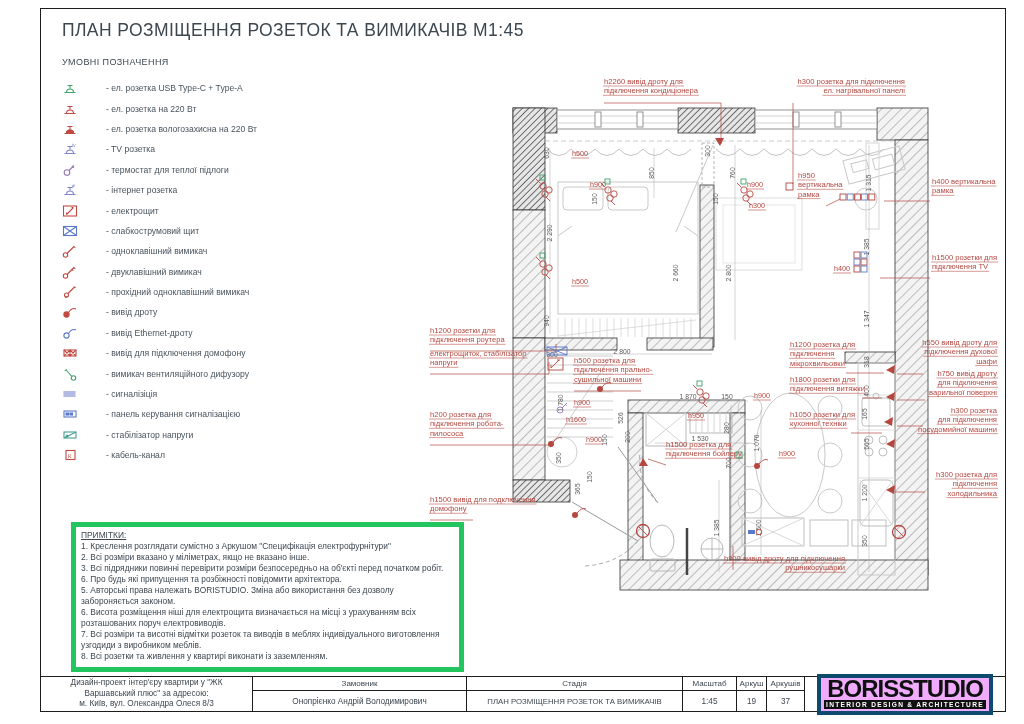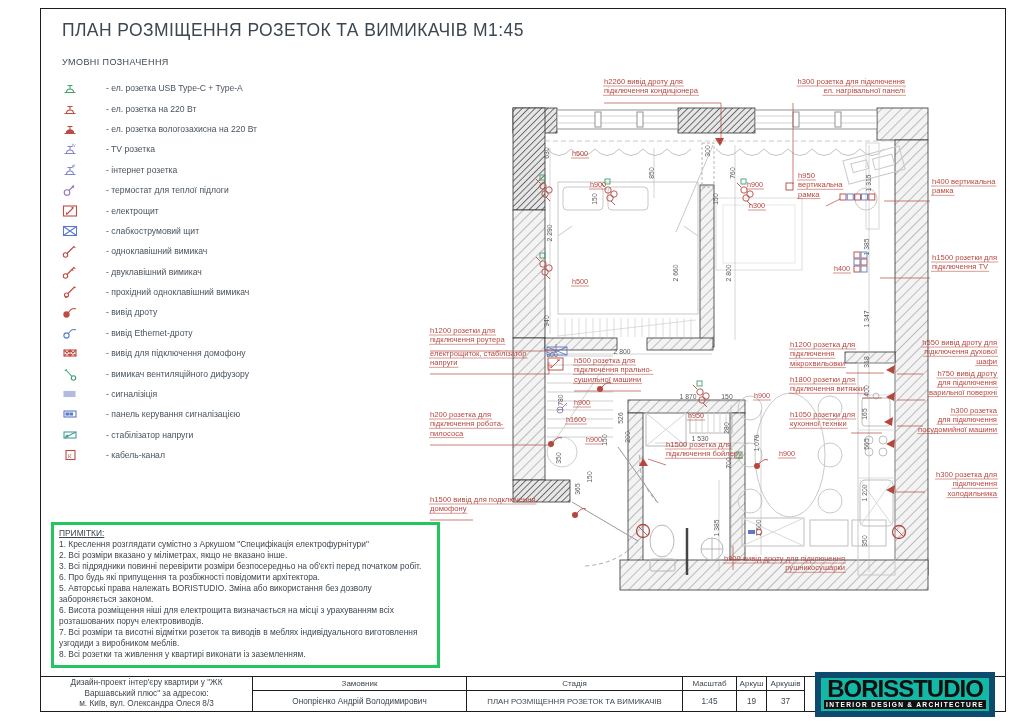--- a/index.html
+++ b/index.html
@@ -8,35 +8,35 @@
   .frame{position:absolute;left:40px;top:8px;width:966px;height:703px;
          border:1.5px solid #1c1c1c;box-sizing:border-box;}
   #plan-svg{position:absolute;left:0;top:0;width:1024px;height:724px;}
   .title{position:absolute;left:62px;top:20px;font-size:17.5px;letter-spacing:.4px;color:#3d4750;}
   .legend{position:absolute;left:62px;top:57px;width:350px;}
   .legend-h{font-size:9px;letter-spacing:.4px;margin-bottom:11px;color:#3d4750;}
   .lrow{display:flex;align-items:center;height:20.4px;}
   .licon{width:18px;height:16px;flex:0 0 18px;}
   .licon svg{width:16px;height:16px;display:block;}
   .llabel{margin-left:26px;font-size:8.6px;color:#49535d;white-space:nowrap;}
-  .notes{position:absolute;left:51px;top:522px;width:372px;border:3px solid #22c55e;
+  .notes{position:absolute;left:71px;top:522px;width:372px;border:5px solid #22c55e;
          padding:3px 6px 5px 5px;font-size:8.4px;line-height:11px;color:#3d4750;background:#fff;}
   .notes-h{text-decoration:underline;}
   .tblock{position:absolute;left:40px;top:676px;width:966px;height:36px;box-sizing:border-box;
           border:1.5px solid #1c1c1c;display:flex;background:#fff;font-size:8.2px;color:#3d4750;}
   .tbc{box-sizing:border-box;border-right:1px solid #1c1c1c;display:flex;flex-direction:column;}
   .tbc:last-child{border-right:none;}
   .tb1{width:212px;justify-content:center;text-align:center;line-height:10.6px;}
   .tb2{width:214px;}.tb3{width:216px;}.tb4{width:54px;}.tb5{width:30px;}.tb6{width:38px;}
   .tb7{flex:1;align-items:center;justify-content:center;flex-direction:row;}
   .tb-top{height:13px;border-bottom:1px solid #1c1c1c;display:flex;align-items:center;
           justify-content:center;font-size:8px;}
   .tb-bot{flex:1;display:flex;align-items:center;justify-content:center;text-align:center;font-size:8.2px;}
   .tb3 .tb-bot{font-size:7.8px;}
-  .logo{border:6px solid #0c4a6e;padding:0 3px 2px;background:#14b8a6;}
+  .logo{border:4px solid #0c4a6e;padding:0 3px 2px;background:#f0abfc;}
   .logo-name{font-size:24px;font-weight:bold;letter-spacing:-1px;color:#101010;line-height:22px;text-align:center;}
   .logo-bar{background:#101010;color:#fff;font-size:6.6px;letter-spacing:1.3px;text-align:center;
             padding:1px 2px;font-weight:bold;}
 </style>
 </head>
 <body>
 
 <svg id="plan-svg" viewBox="0 0 1024 724">
   <defs>
     <pattern id="hl" width="7" height="7" patternUnits="userSpaceOnUse" patternTransform="rotate(45)">
@@ -540,36 +540,36 @@
       <div class="lrow">
         <span class="licon" style="color: rgb(128, 133, 200);">
           <svg viewBox="0 0 16 16" fill="none" stroke="currentColor" stroke-width="1.1">
             <path d="M2.5,12.5 H13.5 M4.5,12.5 A3.5,3.5 0 0 1 11.5,12.5 M8,9 V5.5 M5.5,5.5 H10.5"></path>
             <text x="10" y="5.5" font-size="4.5" fill="currentColor" stroke="none">tv</text>
           </svg>
         </span>
         <span class="llabel">- TV розетка</span>
       </div>
       <div class="lrow">
+        <span class="licon" style="color: rgb(149, 119, 184);">
+          <svg viewBox="0 0 16 16" fill="none" stroke="currentColor" stroke-width="1.1">
+            <circle cx="5" cy="10.5" r="2.8"></circle>
+            <path d="M7,8.5 L12,3.5 M10,4 l1.8,1.8"></path>
+          </svg>
+        </span>
+        <span class="llabel">- термостат для теплої підлоги</span>
+      </div>
+      <div class="lrow">
         <span class="licon" style="color: rgb(128, 133, 200);">
           <svg viewBox="0 0 16 16" fill="none" stroke="currentColor" stroke-width="1.1">
             <path d="M2.5,12.5 H13.5 M4.5,12.5 A3.5,3.5 0 0 1 11.5,12.5 M8,9 V5.5 M5.5,5.5 H10.5"></path>
             <text x="10" y="5.5" font-size="5" fill="currentColor" stroke="none">#</text>
           </svg>
         </span>
         <span class="llabel">- інтернет розетка</span>
-      </div>
-      <div class="lrow">
-        <span class="licon" style="color: rgb(149, 119, 184);">
-          <svg viewBox="0 0 16 16" fill="none" stroke="currentColor" stroke-width="1.1">
-            <circle cx="5" cy="10.5" r="2.8"></circle>
-            <path d="M7,8.5 L12,3.5 M10,4 l1.8,1.8"></path>
-          </svg>
-        </span>
-        <span class="llabel">- термостат для теплої підлоги</span>
       </div>
       <div class="lrow">
         <span class="licon" style="color: rgb(191, 74, 66);">
           <svg viewBox="0 0 16 16" fill="none" stroke="currentColor" stroke-width="1.1">
             <rect x="1.5" y="3" width="13" height="10"></rect>
             <path d="M4.5,11.5 L11.5,4.5 M9.5,4.5 h2 M4.5,9.5 v2"></path>
           </svg>
         </span>
         <span class="llabel">- електрощит</span>
       </div>

